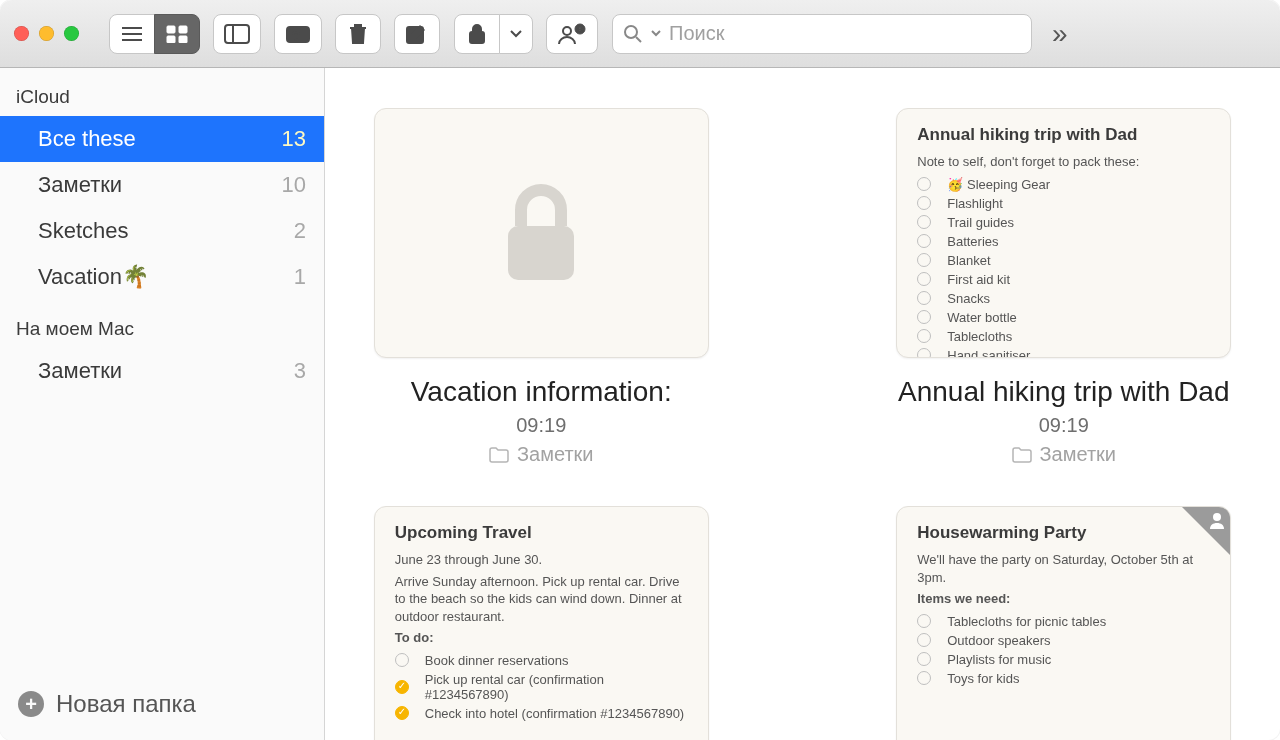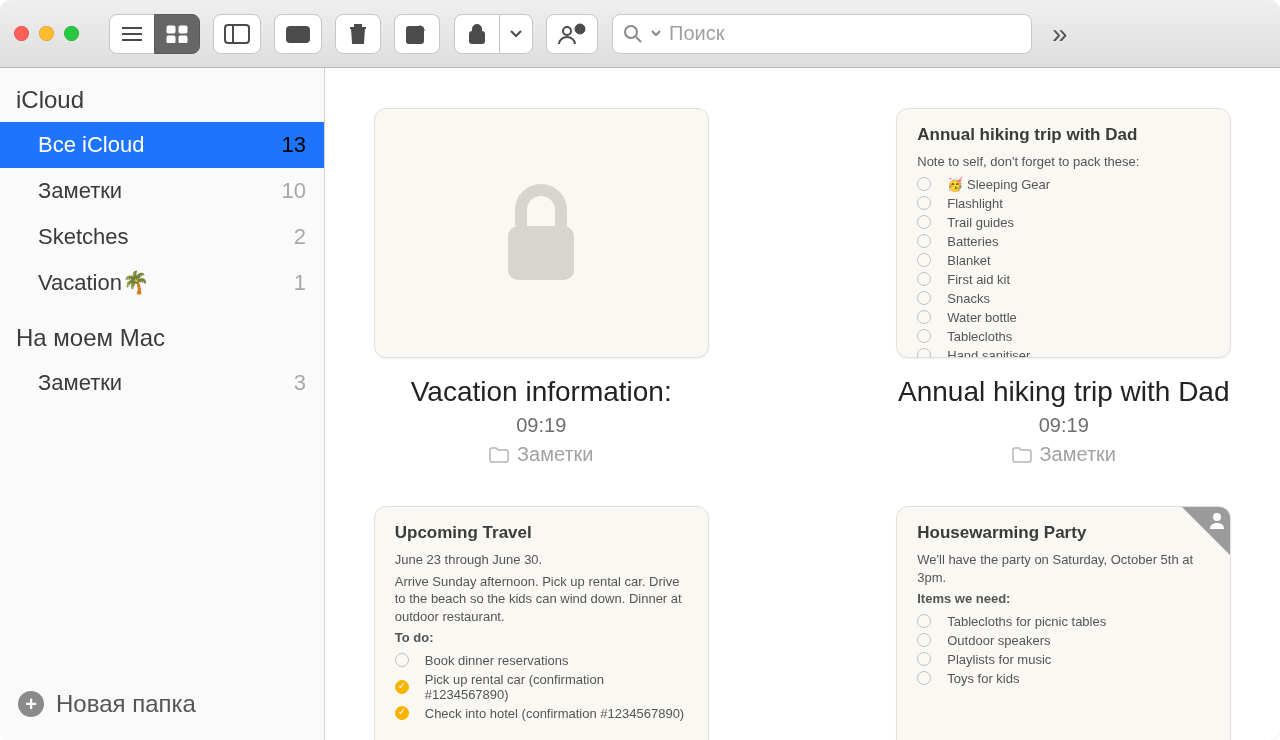--- a/index.html
+++ b/index.html
@@ -57,28 +57,28 @@
 
   
   .main { flex:1; display:flex; overflow:hidden;}
 
   
   .sidebar {
     width:325px; border-right:1px solid #d5d5d5;
     background:#fafafa; display:flex; flex-direction:column;
     font-size:22px; color:#3a3a3a;
   }
-  .sb-section-title{padding:18px 16px 8px; font-size:24px; color:#3b3b3b}
+  .sb-section-title{padding:18px 16px 8px; font-size:19px; color:#3b3b3b}
   .sb-item{
     display:flex;align-items:center;justify-content:space-between;
     padding:10px 18px 10px 38px;
   }
   .sb-item .count{font-size:22px;color:#a8a8a8}
   .sb-item.selected{background:#1e74fd;color:#fff}
-  .sb-item.selected .count{color:#000000}
+  .sb-item.selected .count{color:#fef9c3}
   .sb-spacer{flex:1}
 
   .new-folder{
     display:flex;align-items:center;gap:12px;
     padding:16px 18px 22px 18px;font-size:24px;color:#555;
   }
   .plus-circ{width:26px;height:26px;border-radius:50%;background:#8a8a8a;display:flex;align-items:center;justify-content:center;color:#fafafa;font-size:20px;font-weight:bold}
 
   
   .gallery{
@@ -212,21 +212,21 @@
 
   <div class="chevrons">»</div>
 </div>
 
 <div class="main">
 
   <div class="sidebar">
     <div class="sb-section-title">iCloud</div>
 
     <div class="sb-item selected">
-      <span>Все iCloud</span>
+      <span>Все these</span>
       <span class="count">13</span>
     </div>
     <div class="sb-item">
       <span>Заметки</span>
       <span class="count">10</span>
     </div>
     <div class="sb-item">
       <span>Sketches</span>
       <span class="count">2</span>
     </div>

